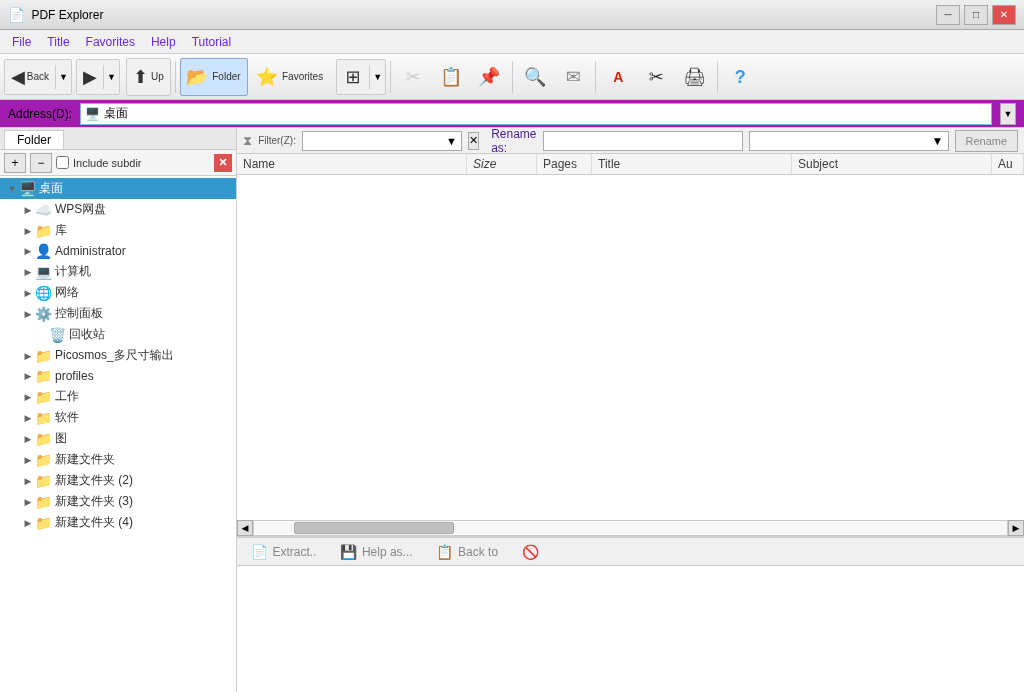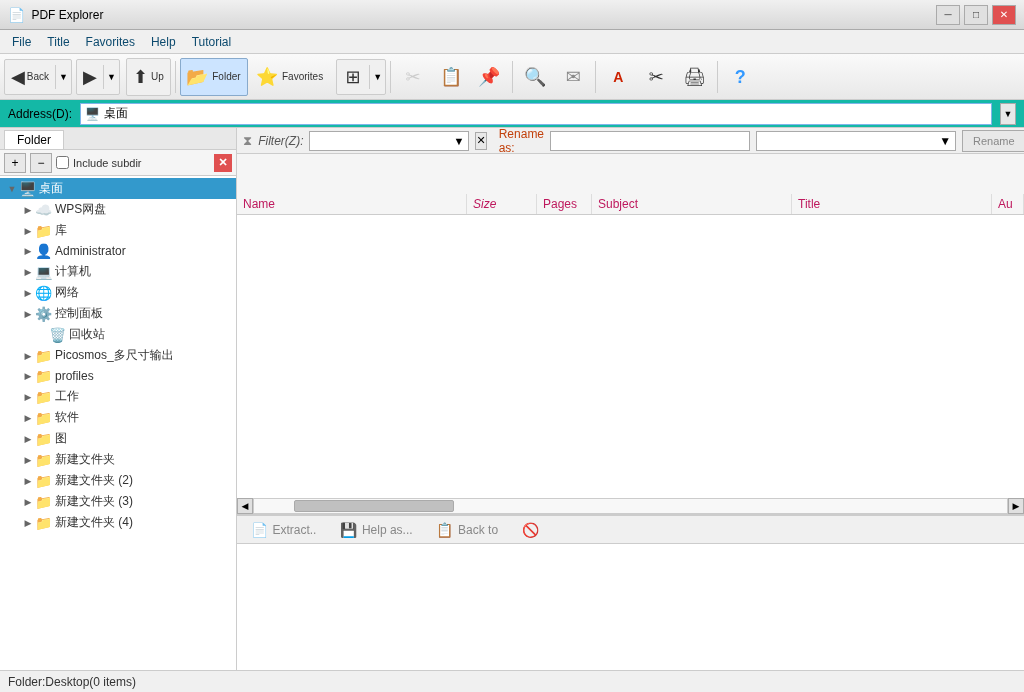--- a/index.html
+++ b/index.html
@@ -30,21 +30,21 @@
       height: 24px;
       display: flex;
       align-items: center;
       padding: 0 4px;
       border-bottom: 1px solid #ccc;
     }
     .menu-item {
       padding: 2px 8px;
       cursor: pointer;
       font-size: 12px;
-      color: #0c4a6e;
+      color: #6d28d9;
     }
 
     
     #toolbar {
       background: linear-gradient(to bottom, #fafafa, #e8e8e8);
       height: 46px;
       display: flex;
       align-items: center;
       padding: 0 4px;
       border-bottom: 1px solid #ccc;
@@ -56,21 +56,21 @@
       border: 1px solid transparent; background: transparent; cursor: pointer;
       font-size: 10px; color: #333; border-radius: 2px;
     }
     .tb-btn.active { border-color: #88aacc; background: #cce4ff; }
     .tb-icon { font-size: 18px; line-height: 1; }
     .tb-separator { width: 1px; height: 32px; background: #ccc; margin: 0 2px; }
     .tb-label { font-size: 10px; }
 
     
     #addressbar {
-      height: 28px; background: #14b8a6; border-bottom: 1px solid #ccc;
+      height: 28px; background: #a21caf; border-bottom: 1px solid #ccc;
       display: flex; align-items: center; padding: 0 8px; gap: 8px;
     }
     #address-input {
       flex: 1; height: 22px; border: 1px solid #aaa; background: white;
       padding: 0 6px; font-size: 12px; display: flex; align-items: center; gap: 6px;
     }
     #address-combo { flex: 1; border: none; outline: none; font-size: 12px; background: transparent; }
 
     
     #main { display: flex; flex-direction: column; height: calc(692px - 30px - 24px - 46px - 28px); }
@@ -107,33 +107,33 @@
 
     
     #right-panel { flex: 1; display: flex; flex-direction: column; background: white; overflow: hidden; }
 
     
     #filter-bar {
       height: 26px; background: #f0f0f0; border-bottom: 1px solid #ccc;
       display: flex; align-items: center; padding: 0 6px; gap: 6px;
     }
     .filter-icon { font-size: 13px; color: #888; }
-    #filter-label { font-size: 12px; color: #555; font-style: italic; }
+    #filter-label { font-size: 10px; color: #555; }
     #filter-select { height: 20px; border: 1px solid #aaa; background: white; font-size: 11px; padding: 0 4px; flex: 0 0 160px; display: flex; align-items: center; justify-content: space-between; }
-    #rename-label { font-size: 12px; color: #c2410c; }
+    #rename-label { font-size: 12px; color: #4c1d95; }
 
     
     #file-list { flex: 1; overflow: auto; }
     #file-list-header {
       display: flex; background: #f5f5f5; border-bottom: 1px solid #ccc;
       position: sticky; top: 0; z-index: 1;
     }
     .col-header {
       padding: 3px 6px; font-size: 12px; border-right: 1px solid #ddd;
-      cursor: pointer; white-space: nowrap; color: #be185d; margin-top: 40px;
+      cursor: pointer; white-space: nowrap; color: #404040;
     }
     .col-name { flex: 0 0 230px; }
     .col-size { flex: 0 0 70px; font-style: italic; }
     .col-pages { flex: 0 0 55px; }
     .col-title { flex: 0 0 200px; }
     .col-subject { flex: 0 0 200px; }
     .col-author { flex: 1; }
 
     
     #hscroll-area { height: 16px; background: #f0f0f0; border-top: 1px solid #ccc; border-bottom: 1px solid #ccc; display: flex; align-items: center; }
@@ -437,22 +437,22 @@
             <span>▼</span>
           </div>
         </div>
         <button style="height:22px;border:1px solid #aaa;background:#e8e8e8;font-size:11px;padding:0 10px;cursor:pointer;color:#888;">Rename</button>
       </div>
 
       <div id="file-list-header">
         <div class="col-header col-name">Name</div>
         <div class="col-header col-size">Size</div>
         <div class="col-header col-pages">Pages</div>
+        <div class="col-header col-title">Title</div>
         <div class="col-header col-subject">Subject</div>
-        <div class="col-header col-title">Title</div>
         <div class="col-header col-author">Au</div>
       </div>
 
       <div id="file-list" style="flex:1;background:white;overflow:auto;"></div>
 
       <div id="hscroll-area">
         <div class="hscroll-arrow">◀</div>
         <div id="hscroll-track">
           <div id="hscroll-thumb"></div>
         </div>
@@ -479,16 +479,13 @@
               <span class="extract-btn-icon">🚫</span>
             </div>
           </div>
 
           <div id="extract-area" style="width:100%;background:white;"></div>
         </div>
       </div>
     </div>
   </div>
 
-  <div id="statusbar">
-    <span>Folder:Desktop(0 items)</span>
-  </div>
 </div>
 
 </body></html>

